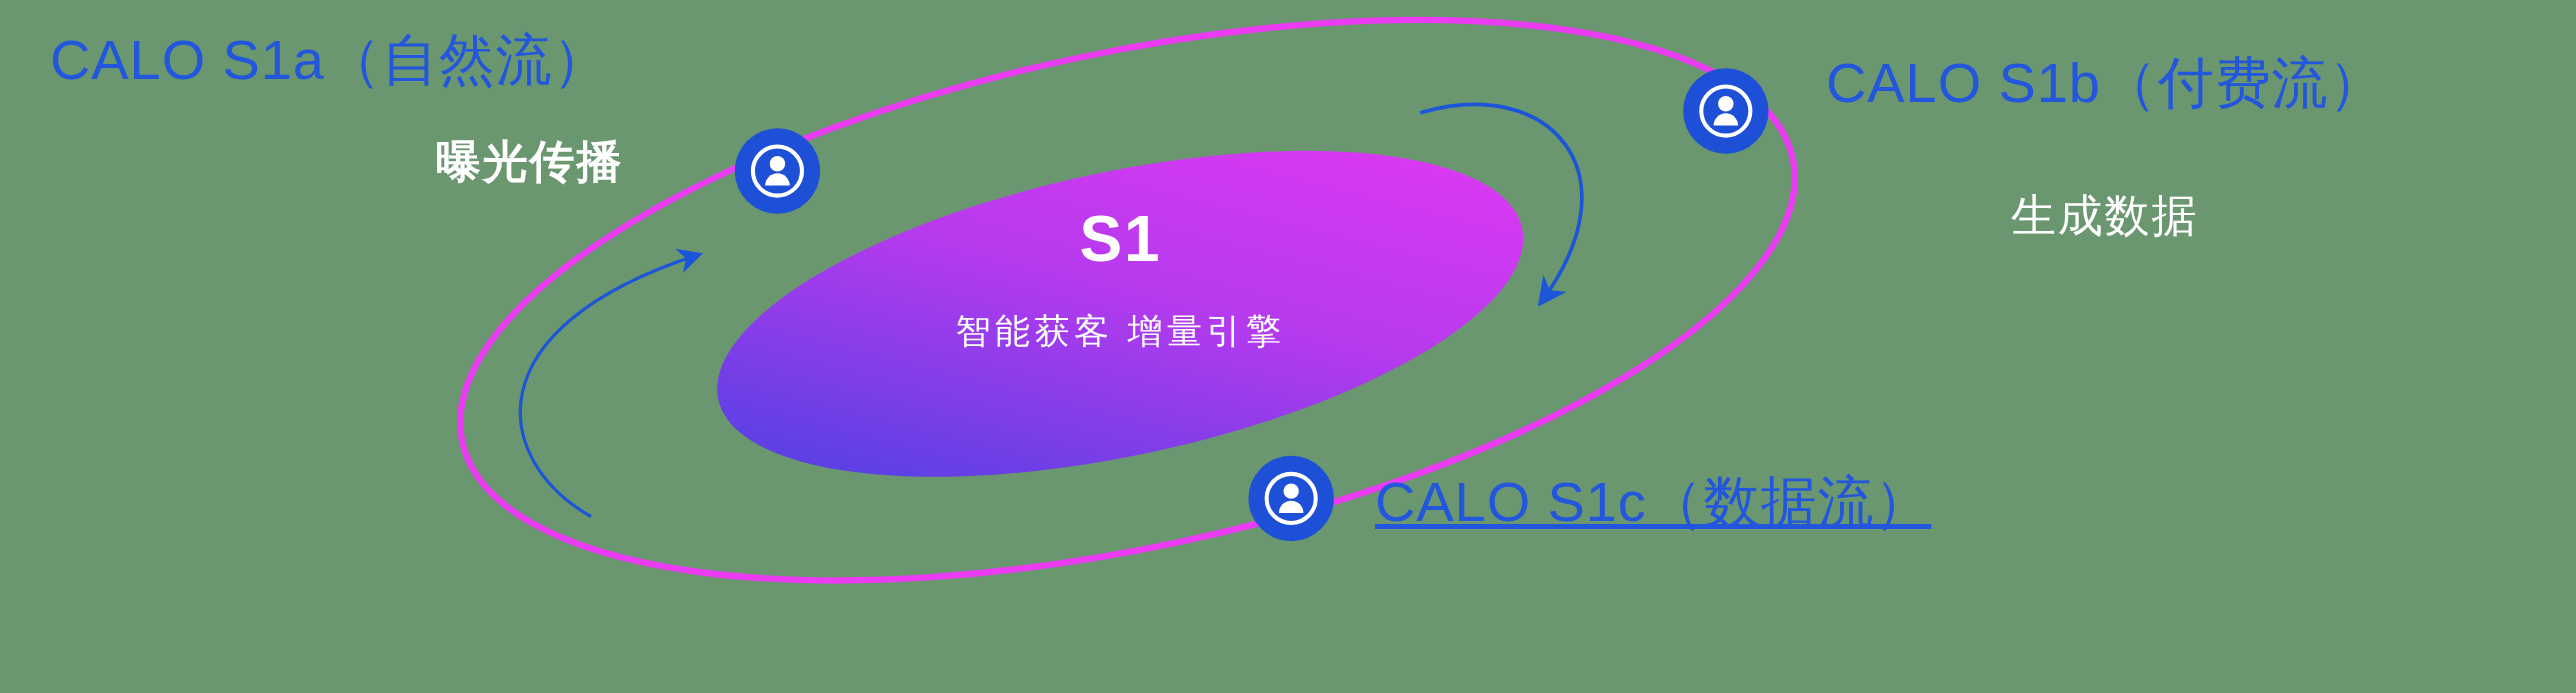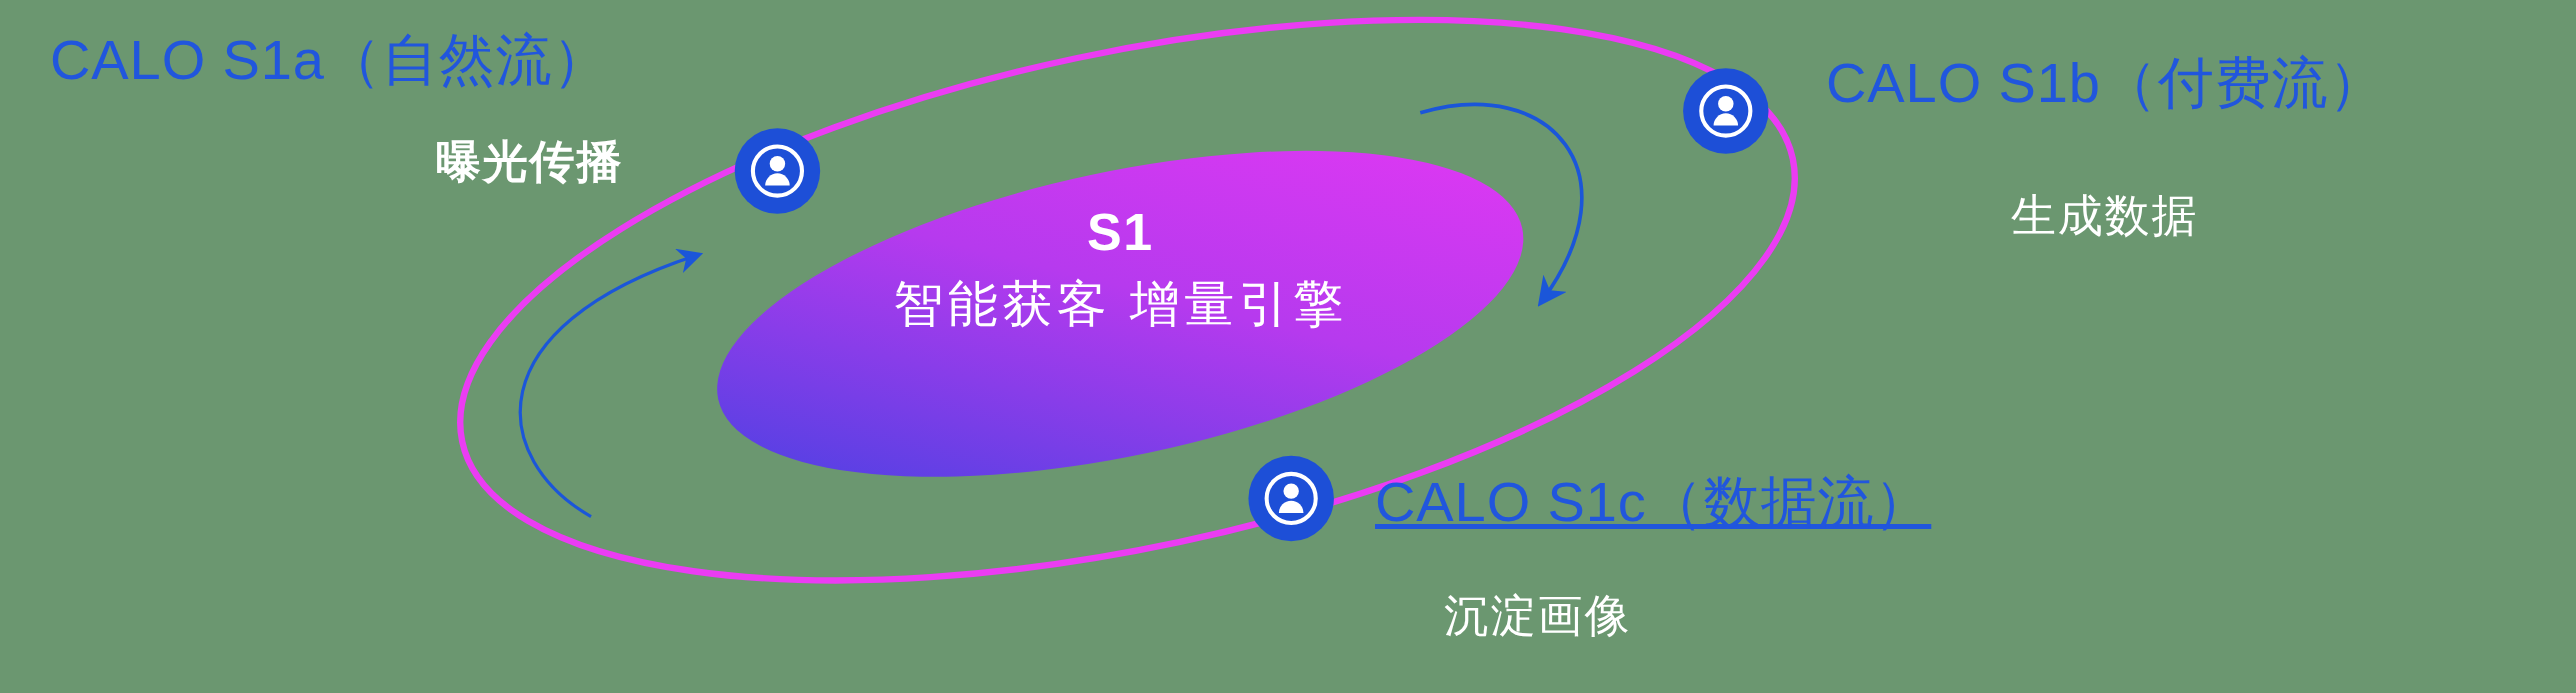--- a/index.html
+++ b/index.html
@@ -28,28 +28,28 @@
   }
   .core-text {
     position: absolute;
     left: 757px;
     top: 202px;
     width: 727px;
     text-align: center;
     color: #ffffff;
   }
   .core-title {
-    font-size: 52px;
+    font-size: 64px;
     font-weight: 600;
     letter-spacing: 1.8px;
   }
   .core-sub {
-    font-size: 50px;
+    font-size: 35px;
     font-weight: 400;
-    margin-top: 9px;
+    margin-top: 32px;
     letter-spacing: 4.5px;
   }
 </style>
 </head>
 <body>
 
 <div class="stage">
 
   <svg class="shapes" width="2576" height="694" viewBox="0 0 2833 763">
     <defs>
@@ -103,16 +103,15 @@
     <div class="core-sub">智能获客  增量引擎</div>
   </div>
 
   <div class="label node-title" style="left:50px; top:29px;">CALO S1a（自然流）</div>
   <div class="label node-sub" style="left:436px; top:137px;font-weight:bold;">曝光传播</div>
 
   <div class="label node-title" style="left:1826px; top:52px;">CALO S1b（付费流）</div>
   <div class="label node-sub" style="left:1987px; top:191px;margin-left:24px;">生成数据</div>
 
   <div class="label node-title" style="left:1375px; top:471px;text-decoration:underline;">CALO S1c（数据流）</div>
-  <div class="label node-sub" style="left:1444px; top:591px;">沉淀画像</div>
 
 </div>
 
 
 </body></html>

